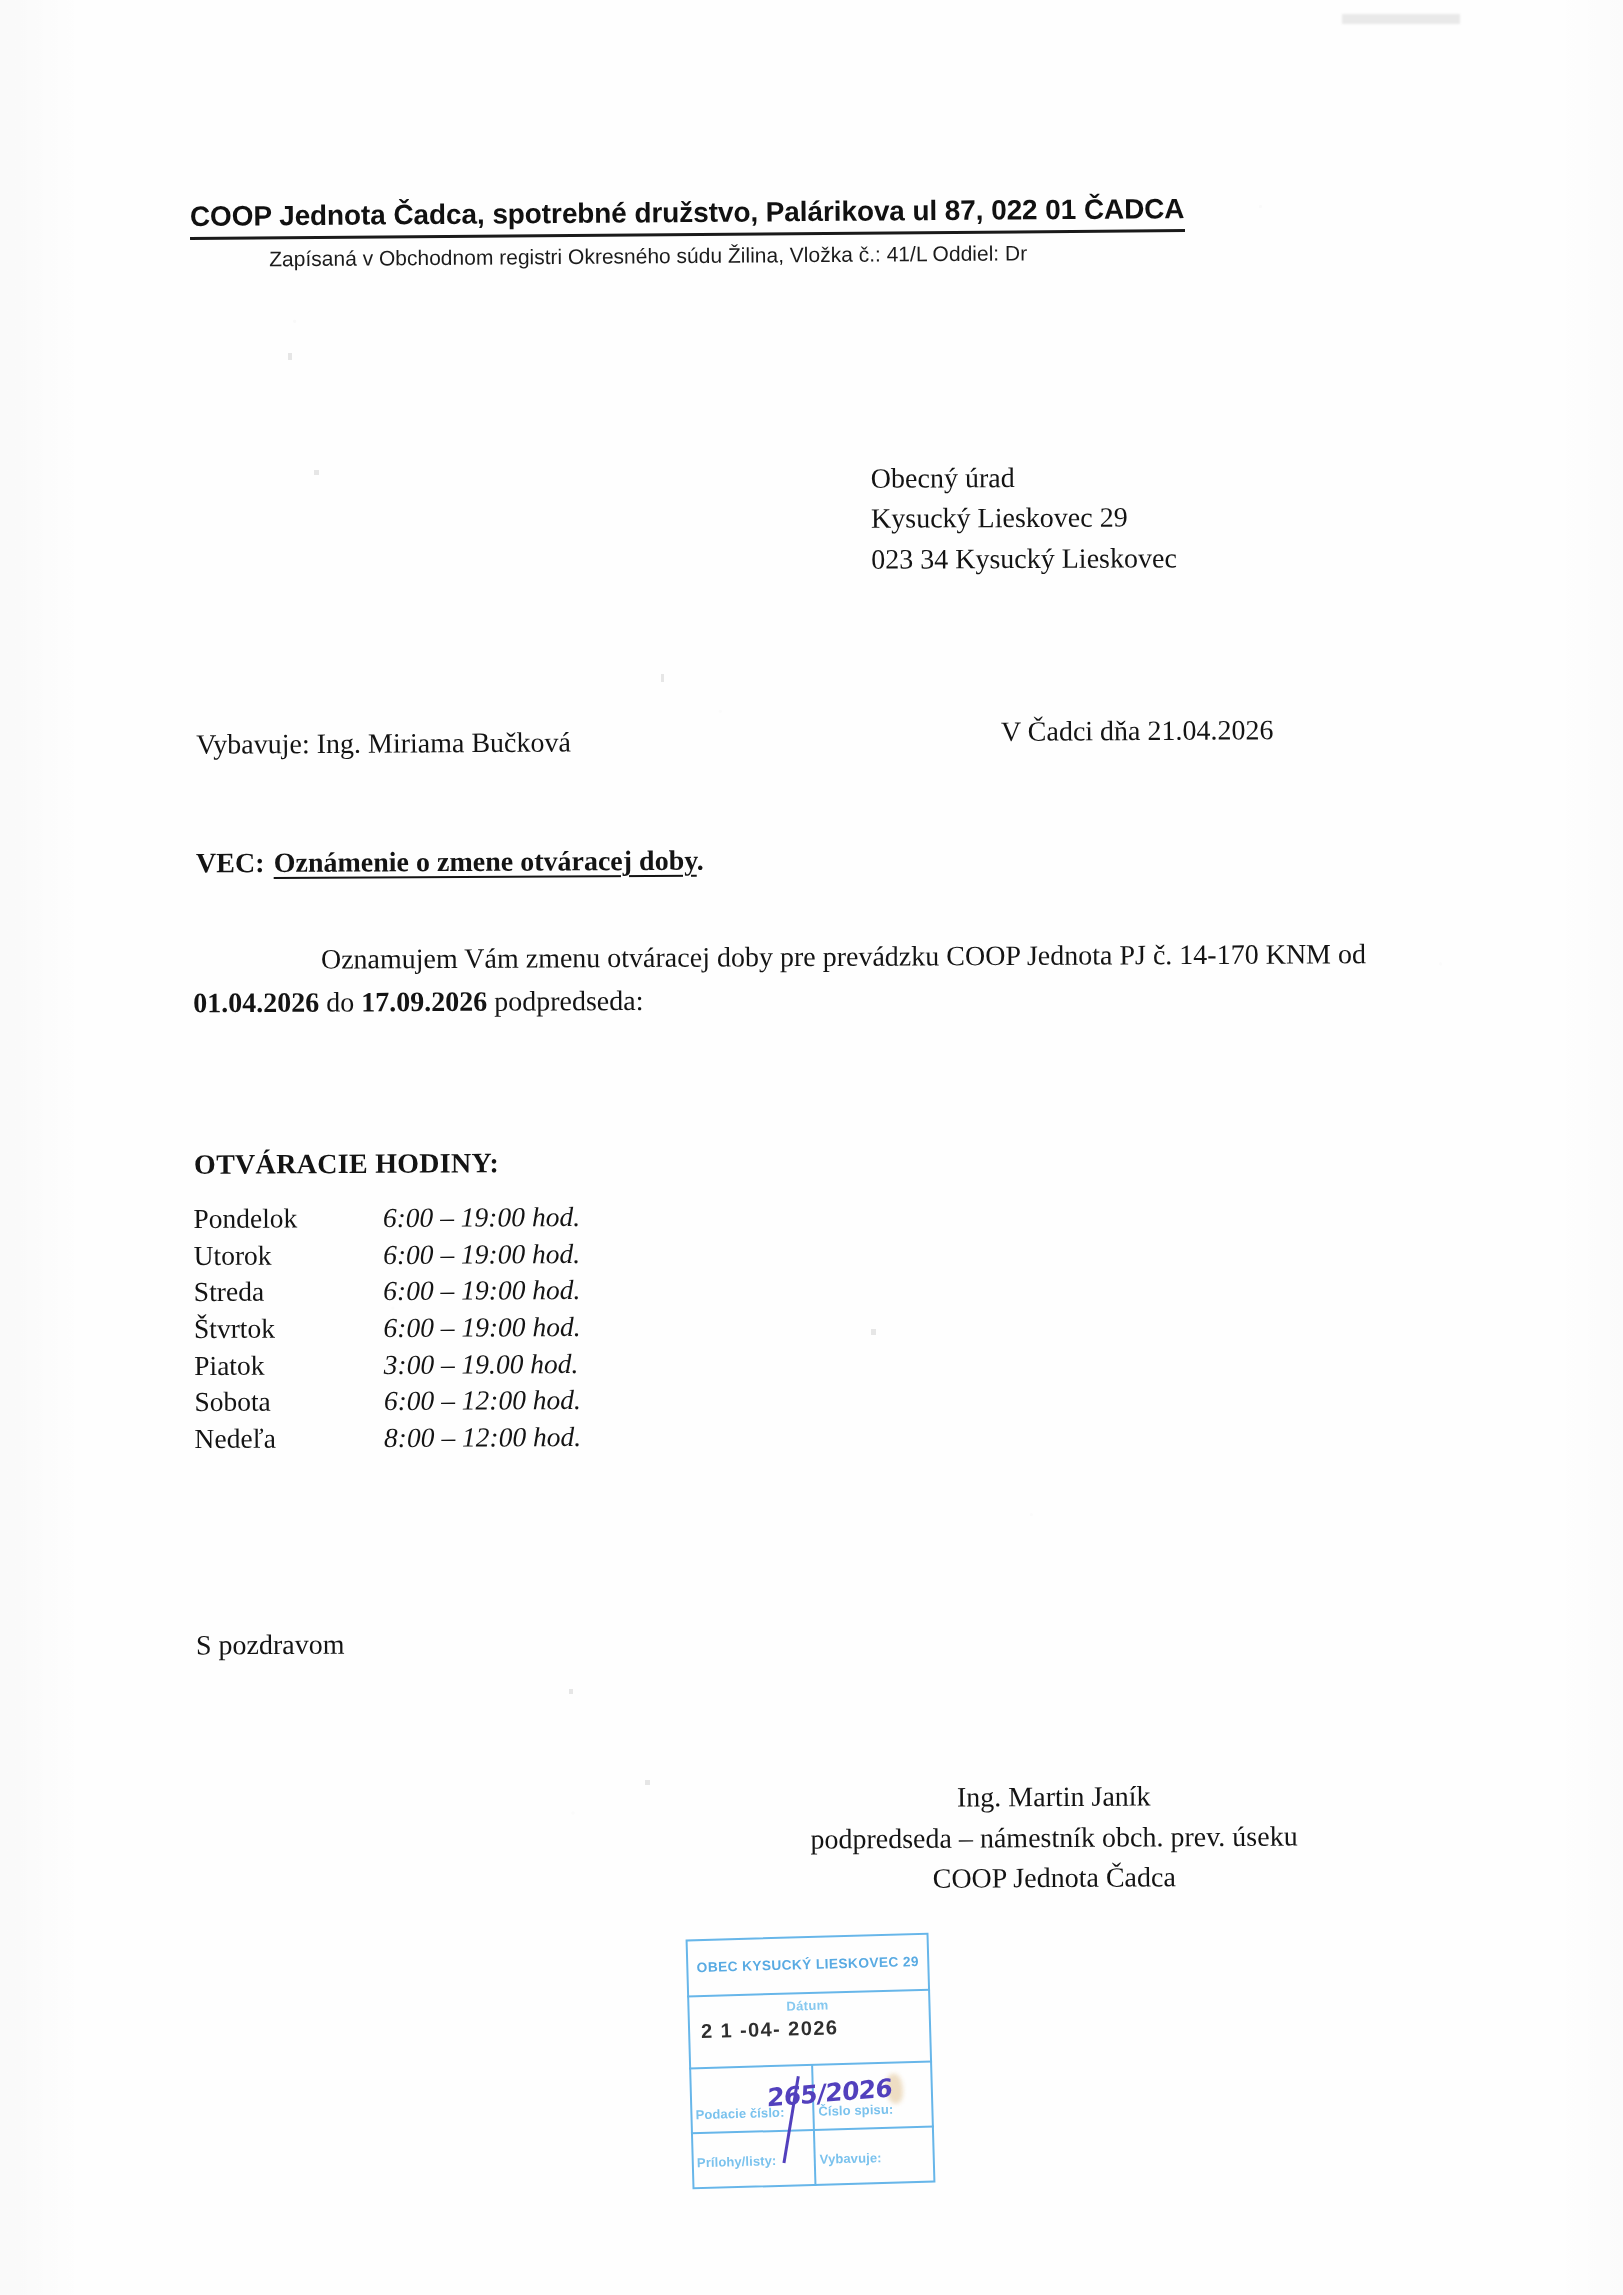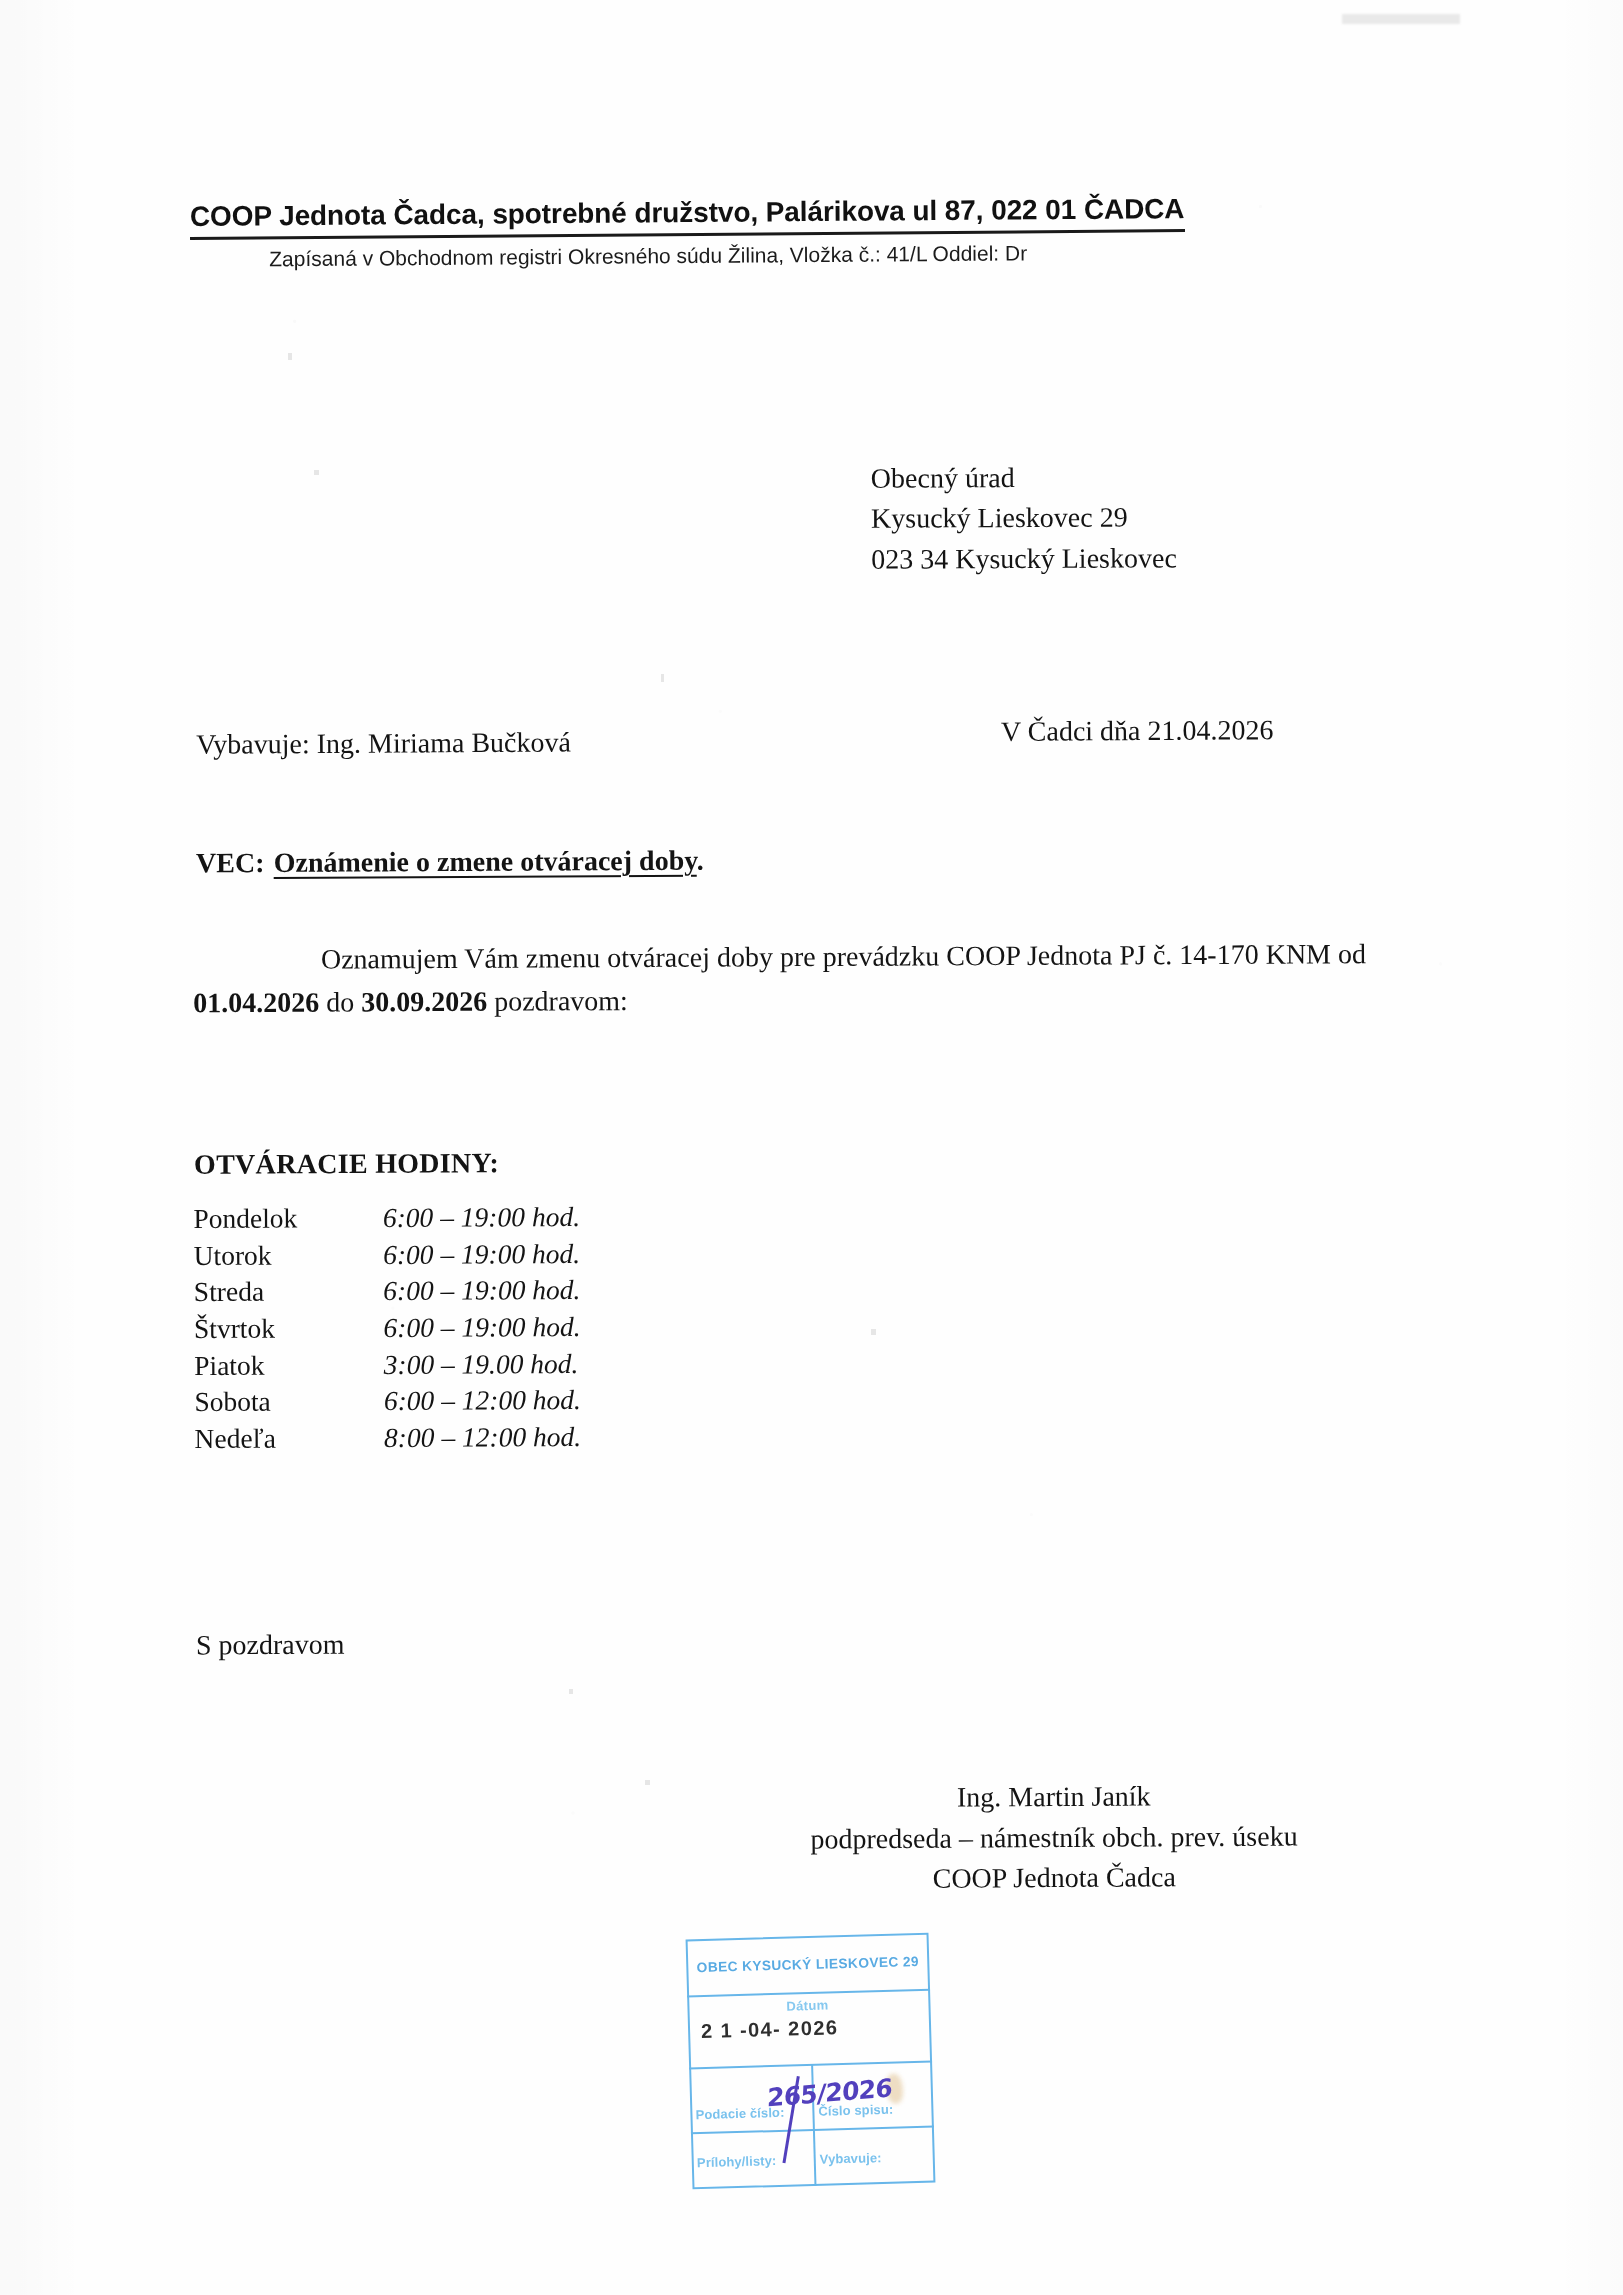--- a/index.html
+++ b/index.html
@@ -355,21 +355,21 @@
   <section class="row-handler">
     <div class="handler">Vybavuje:  Ing. Miriama Bučková</div>
     <div class="placedate">V Čadci dňa 21.04.2026</div>
   </section>
 
   <section class="subject">
     <span class="subj-label">VEC:</span><span class="subj-text">Oznámenie o zmene otváracej doby</span><span>.</span>
   </section>
 
   <section class="body-par">
-    <span class="indent"></span><span>Oznamujem Vám zmenu otváracej doby pre prevádzku COOP Jednota PJ č. 14-170 KNM od </span><b>01.04.2026</b><span> do </span><b>30.09.2026</b><span> pozdravom:</span>
+    <span class="indent"></span><span>Oznamujem Vám zmenu otváracej doby pre prevádzku COOP Jednota PJ č. 14-170 KNM od </span><b>01.04.2026</b><span> do </span><b>17.09.2026</b><span> podpredseda:</span>
   </section>
 
   <h2 class="hours-title">OTVÁRACIE HODINY:</h2>
 
   <table class="hours-table">
     <tbody>
       <tr>
         <td class="day">Pondelok</td>
         <td class="time">6:00 – 19:00 hod.</td>
       </tr>

